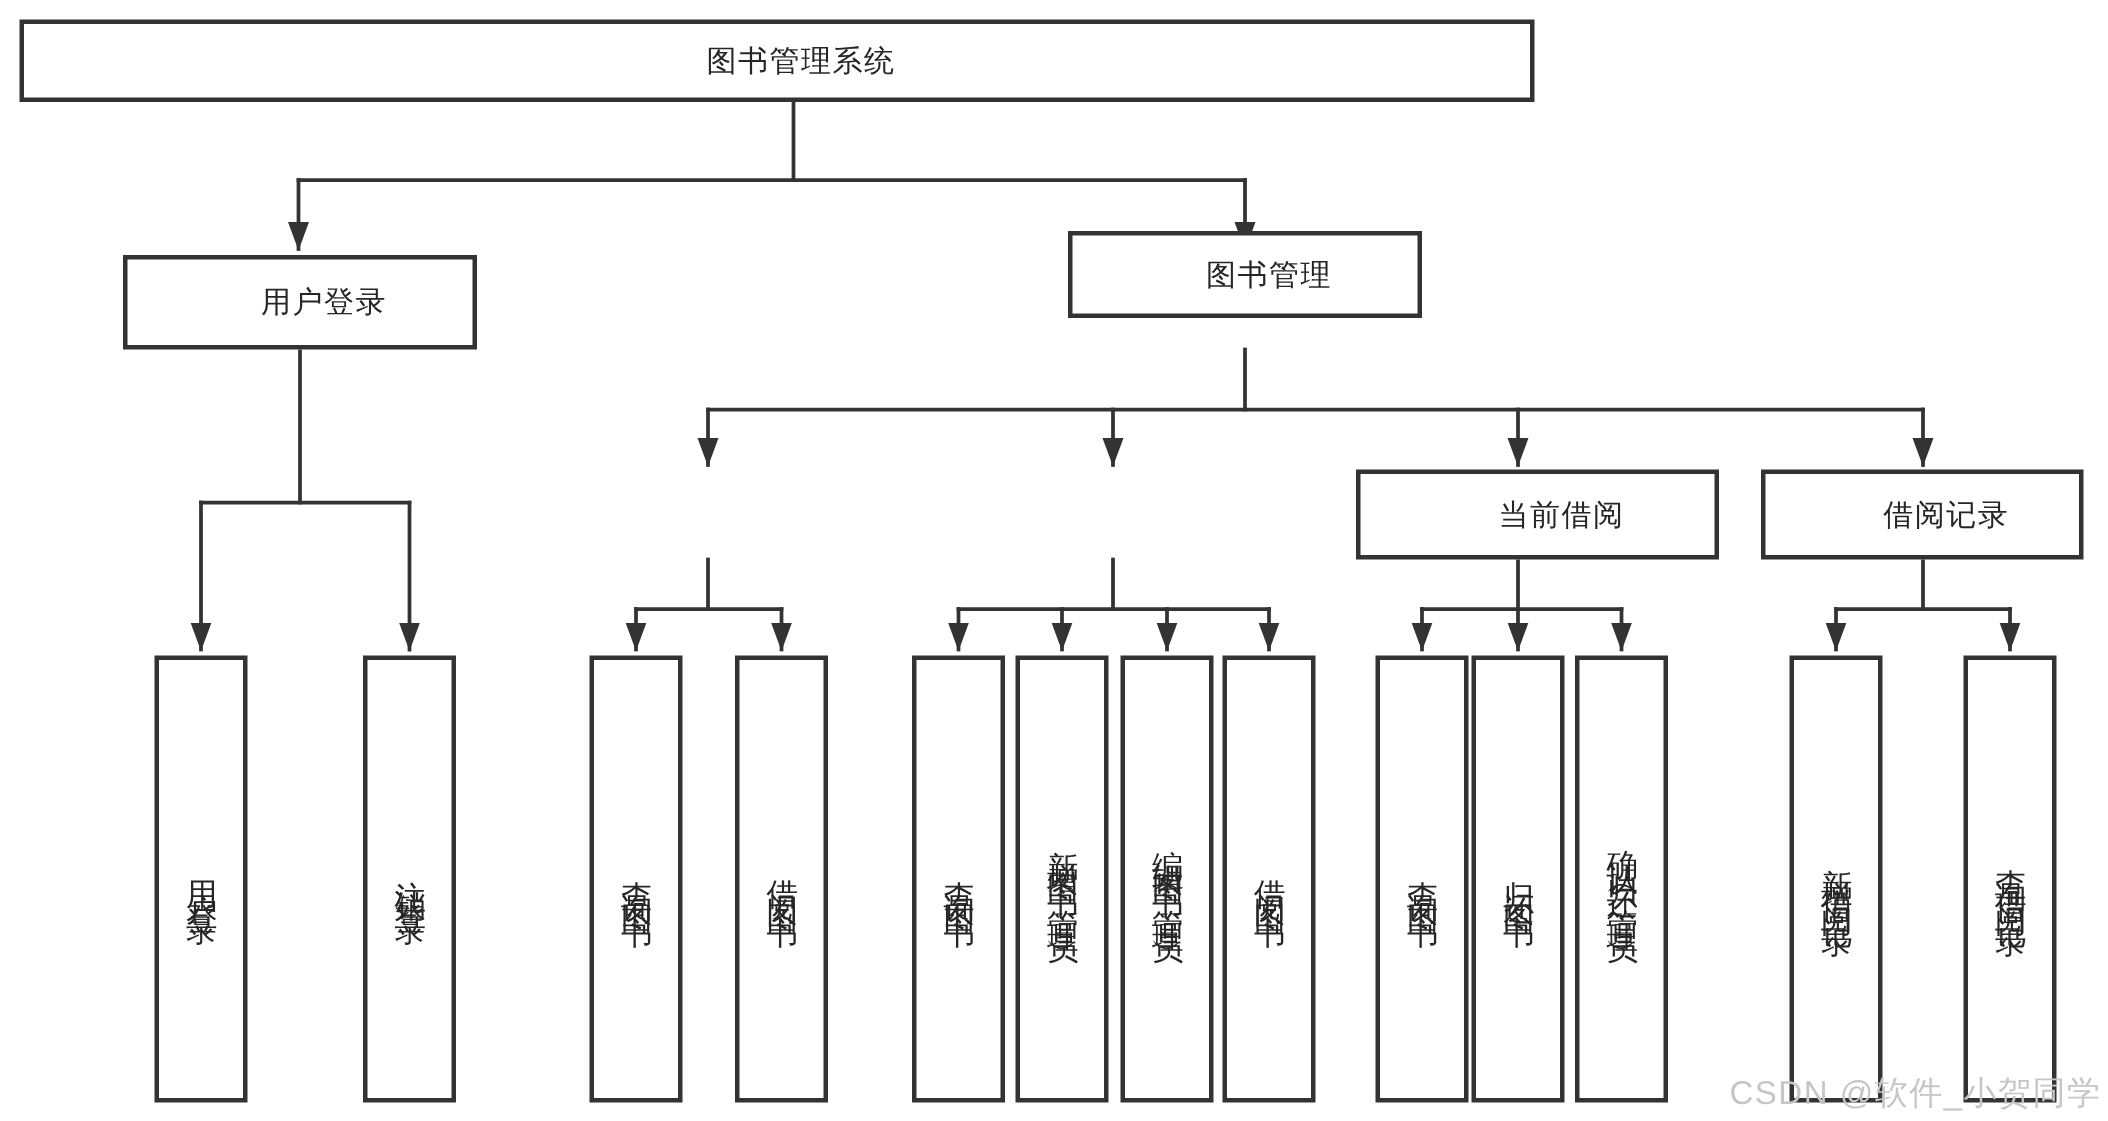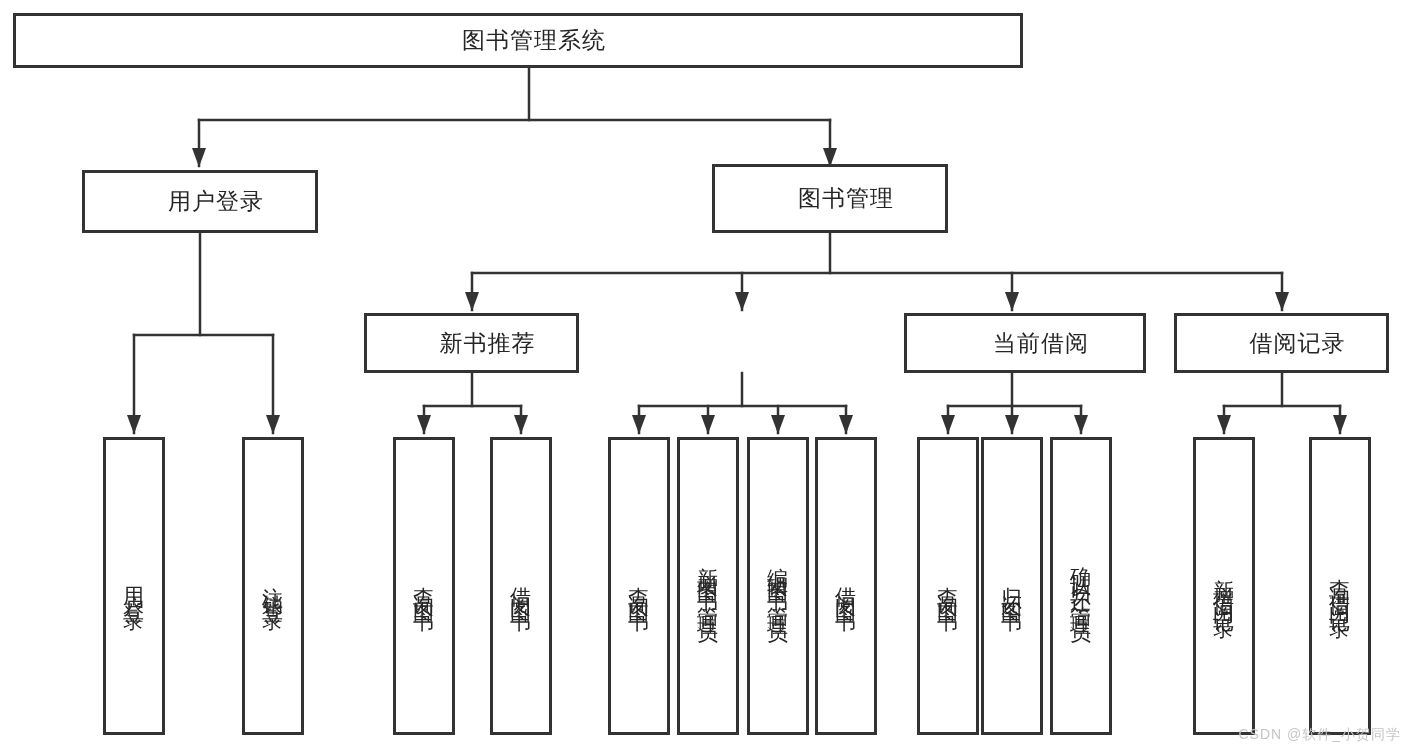--- a/index.html
+++ b/index.html
@@ -22,37 +22,37 @@
     background: #ffffff;
     border: 3px solid #333333;
     box-sizing: border-box;
     display: flex;
     align-items: center;
     justify-content: center;
     color: #262626;
     z-index: 1;
   }
   .h-box {
-    font-size: 23px;
+    font-size: 20px;
     letter-spacing: 1px;
     white-space: nowrap;
     padding-left: 32px;
   }
   .v-box {
     writing-mode: vertical-rl;
     font-size: 21px;
     letter-spacing: 8px;
     line-height: 1;
     overflow: hidden;
   }
   .watermark {
     position: absolute;
     right: 4px;
     bottom: 3px;
-    font-size: 14px;
+    font-size: 22px;
     color: #c6c6c6;
     letter-spacing: 1px;
     z-index: 2;
     white-space: nowrap;
     margin-top: 24px;
   }
 </style>
 </head>
 <body>
 
@@ -104,23 +104,22 @@
       <line x1="1282" y1="373" x2="1282" y2="406"></line>
       <line x1="1224" y1="406" x2="1340" y2="406"></line>
       <line x1="1224" y1="406" x2="1224" y2="433" marker-end="url(#arrow)"></line>
       <line x1="1340" y1="406" x2="1340" y2="433" marker-end="url(#arrow)"></line>
     </g>
   </svg>
 
   <div class="box h-box" style="left:13px;top:13px;width:1010px;height:55px">图书管理系统</div>
 
   <div class="box h-box" style="left:82px;top:170px;width:236px;height:63px">用户登录</div>
-  <div class="box h-box" style="left:712px;top:164px;width:236px;height:69px">图书管理</div>
+  <div class="box h-box" style="left:712px;top:154px;width:236px;height:58px">图书管理</div>
 
-  <div class="box h-box" style="left:364px;top:313px;width:215px;height:60px">新书推荐</div>
   <div class="box h-box" style="left:904px;top:313px;width:242px;height:60px">当前借阅</div>
   <div class="box h-box" style="left:1174px;top:313px;width:215px;height:60px">借阅记录</div>
 
   <div class="box v-box" style="left:103px;top:437px;width:62px;height:298px">用户登录</div>
   <div class="box v-box" style="left:242px;top:437px;width:62px;height:298px">注销登录</div>
 
   <div class="box v-box" style="left:393px;top:437px;width:62px;height:298px">查询图书</div>
   <div class="box v-box" style="left:490px;top:437px;width:62px;height:298px">借阅图书</div>
 
   <div class="box v-box" style="left:608px;top:437px;width:62px;height:298px">查询图书</div>

